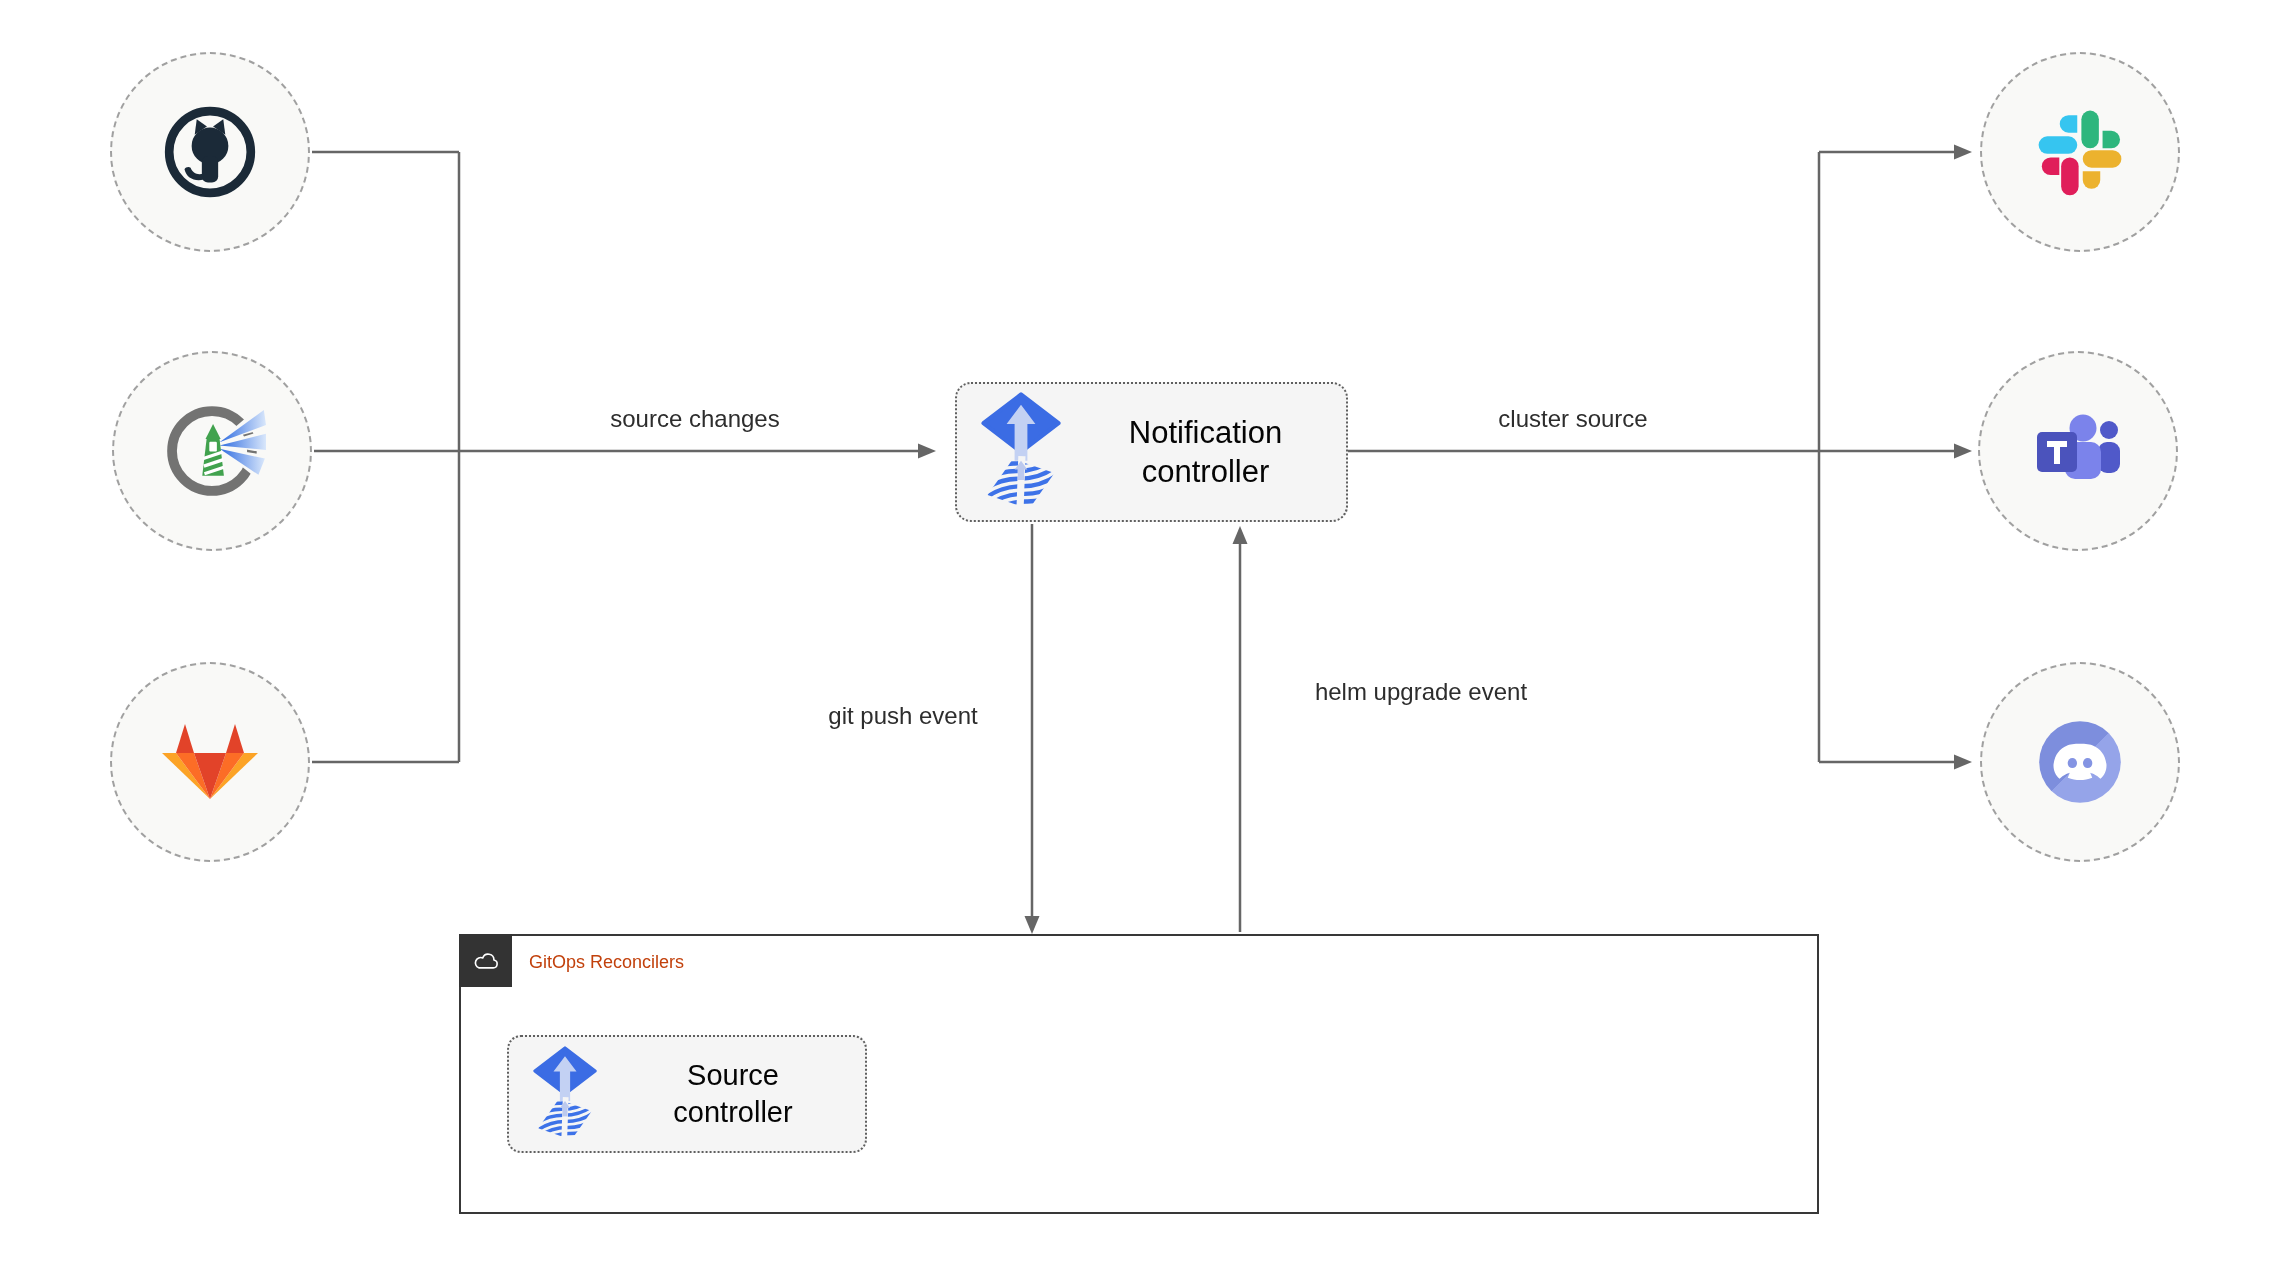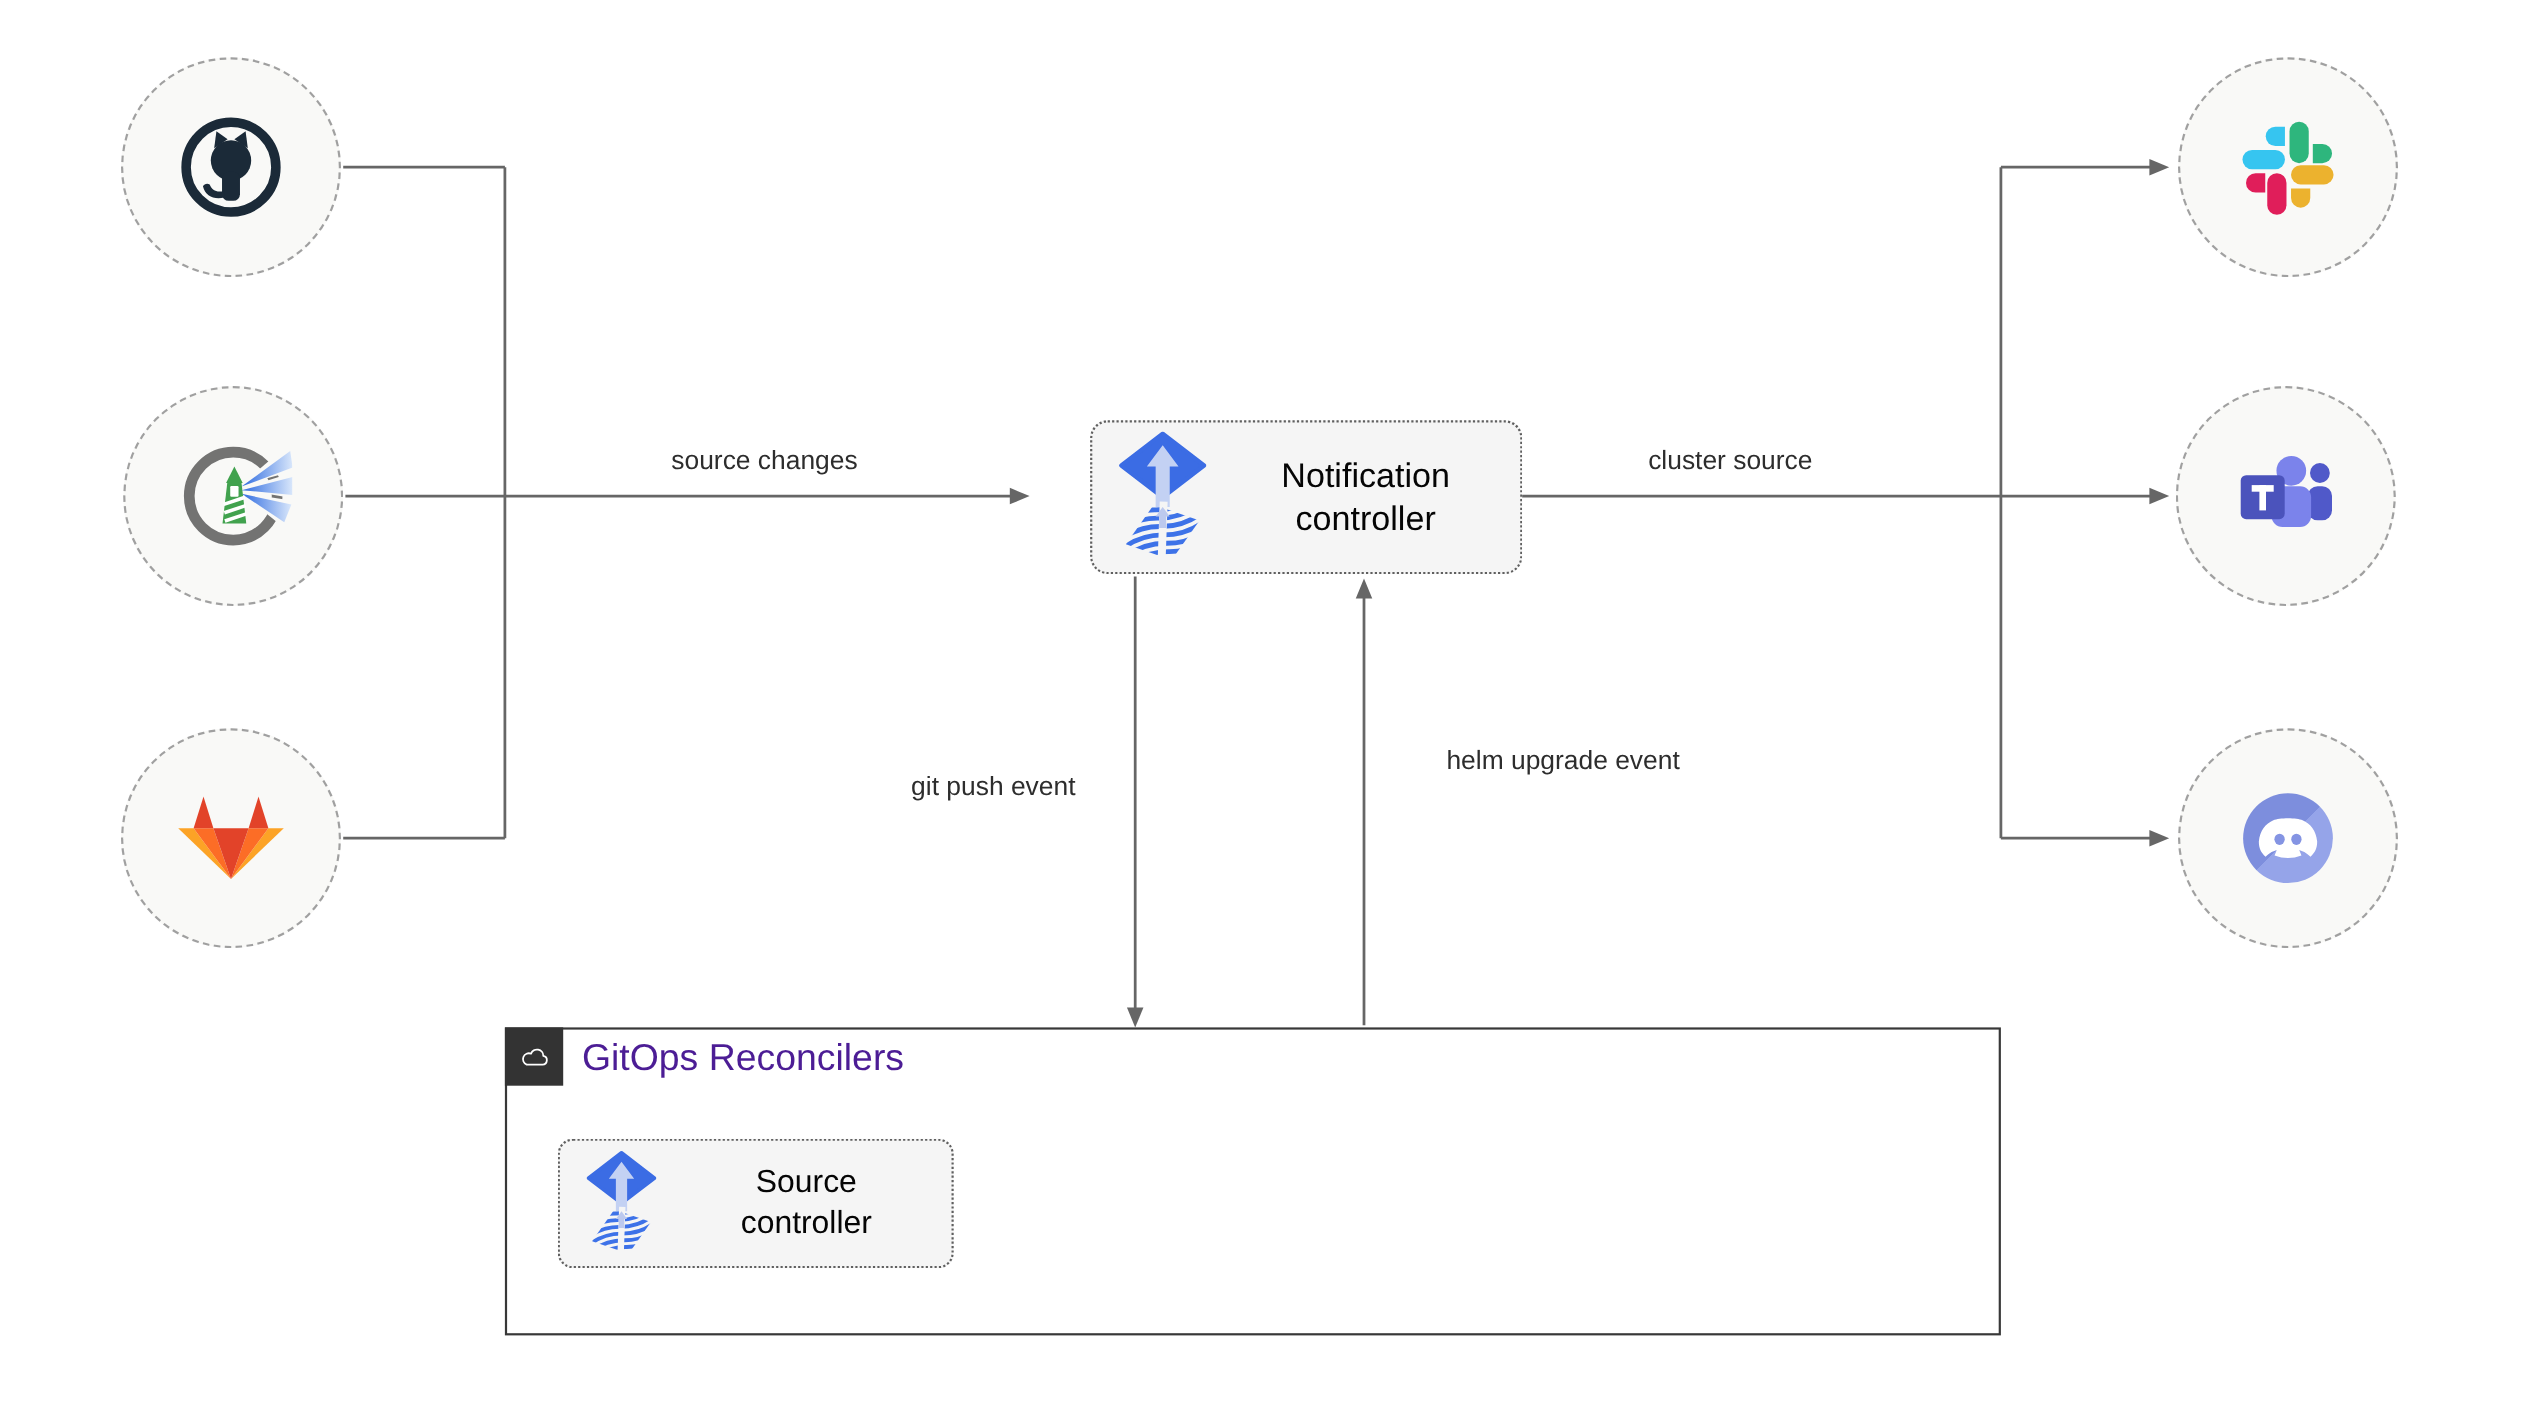--- a/index.html
+++ b/index.html
@@ -17,21 +17,21 @@
   }
 
   
   .ctrl-box{
     position:absolute;background:#f5f5f5;border:2px dotted #5f5f5f;border-radius:16px;
     box-sizing:border-box;display:flex;align-items:center;padding:0 24px;gap:28px;
   }
   .ctrl-label{
     flex:1;text-align:center;color:#050505;
   }
-  .notification-box{left:991px;top:382px;width:393px;height:140px;}
+  .notification-box{left:955px;top:382px;width:393px;height:140px;}
   .notification-box .ctrl-label{font-size:31px;line-height:39px;}
   .small-box{top:1035px;height:118px;width:360px;border-radius:14px;}
   .small-box .ctrl-label{font-size:29px;line-height:37px;}
 
   
   .edge-label{
     position:absolute;transform:translate(-50%,-50%);
     font-size:24px;color:#2d2d2d;white-space:nowrap;
   }
 
@@ -39,21 +39,21 @@
   .group-box{
     position:absolute;left:459px;top:934px;width:1360px;height:280px;
     background:#ffffff;border:2px solid #383838;box-sizing:border-box;
   }
   .group-badge{
     position:absolute;left:-2px;top:-2px;width:53px;height:53px;background:#333333;
     display:flex;align-items:center;justify-content:center;
   }
   .group-title{
     position:absolute;left:68px;top:0px;height:53px;display:flex;align-items:center;
-    font-size:34px;color:#4c1d95;white-space:nowrap;
+    font-size:18px;color:#c2410c;white-space:nowrap;
   }
 
   .icon{display:block;}
 </style>
 </head>
 <body>
 
 <svg width="0" height="0" style="position:absolute" aria-hidden="true">
   <defs>
     <linearGradient id="harbor-beam" x1="0" y1="0" x2="1" y2="0">

